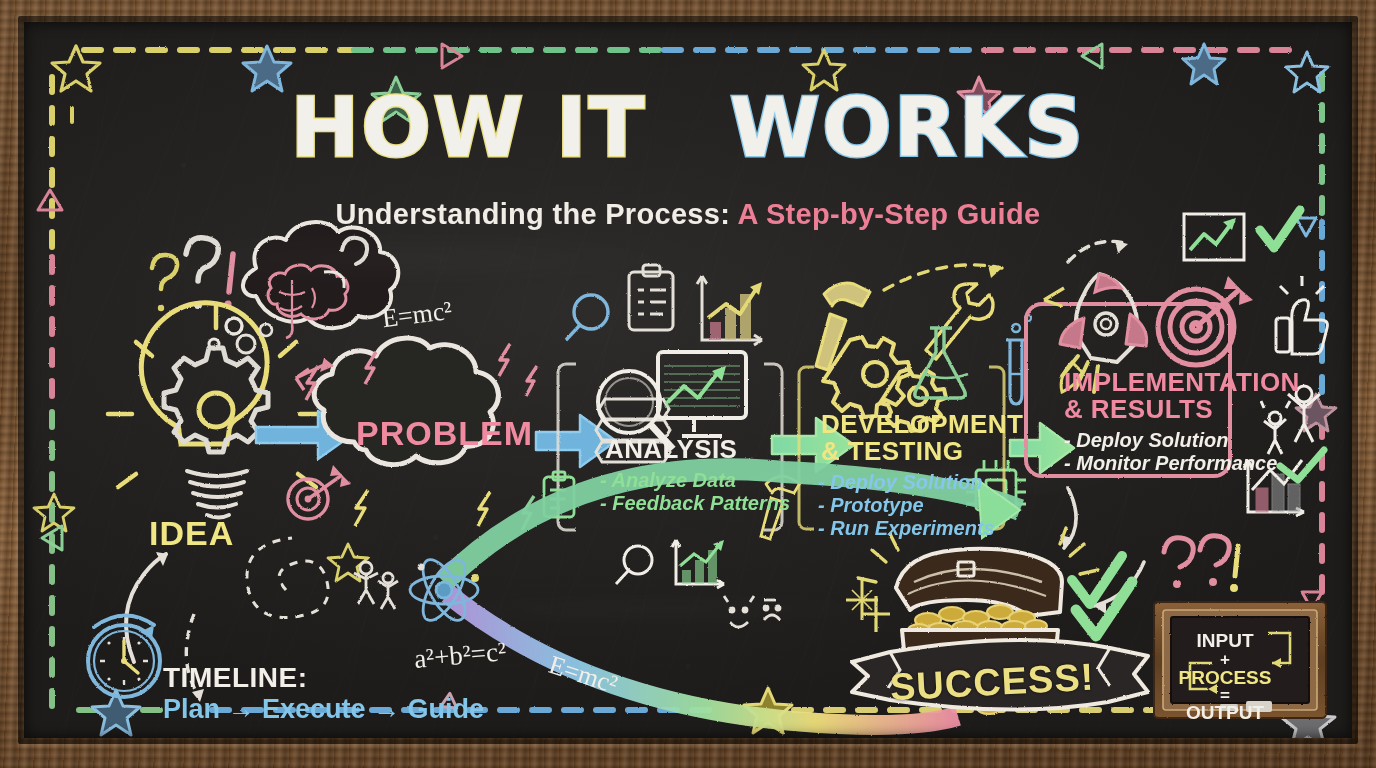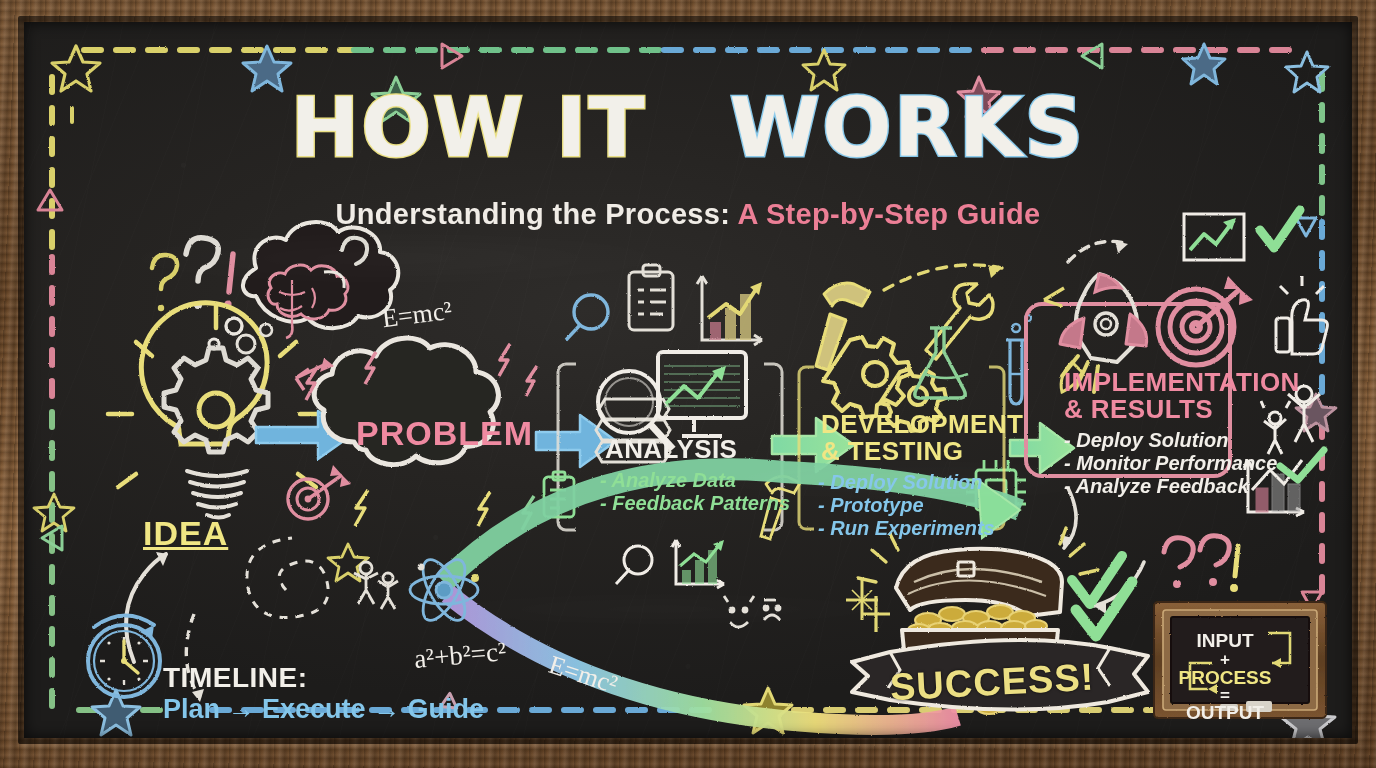--- a/index.html
+++ b/index.html
@@ -568,39 +568,38 @@
       <span class="ti-y">HOW IT</span>
       <span style="display:inline-block;width:22px"></span>
       <span class="ti-b">WORKS</span>
     </div>
 
     <div class="t" id="subtitle">
       <span>Understanding the Process:</span>
       <span class="accent">A Step-by-Step Guide</span>
     </div>
 
-    <div class="t lbl-big yl" style="left:119px;top:492px;font-size:34px;text-decoration:underline;">IDEA</div>
+    <div class="t lbl-big yl" style="left:125px;top:492px;font-size:34px;">IDEA</div>
 
     <div class="t lbl-big pk" style="left:332px;top:392px;font-size:34px;">PROBLEM</div>
 
     <div class="t hdr w" style="left:581px;top:414px;">ANALYSIS</div>
     <div class="t bul gr" style="left:576px;top:445px;">- Analyze Data</div>
     <div class="t bul gr" style="left:576px;top:468px;">- Feedback Patterns</div>
 
     <div class="t hdr yl" style="left:797px;top:389px;text-align:center;">DEVELOPMENT</div>
     <div class="t hdr yl" style="left:797px;top:416px;">&amp; TESTING</div>
     <div class="t bul bl" style="left:794px;top:447px;">- Deploy Solution</div>
     <div class="t bul bl" style="left:794px;top:470px;">- Prototype</div>
     <div class="t hdr pk" style="left:1040px;top:347px;">IMPLEMENTATION</div>
 
     <div class="t bul bl" style="left:794px;top:493px;">- Run Experiments</div>
     <div class="t hdr pk" style="left:1040px;top:374px;">&amp; RESULTS</div>
     <div class="t bul w" style="left:1040px;top:405px;">- Deploy Solution</div>
     <div class="t bul w" style="left:1040px;top:428px;">- Monitor Performance</div>
-    <div class="t bul w" style="left:1040px;top:451px;">- Analyze Feedback</div>
 
     <div class="t lbl-big" style="left:866px;top:639px;font-size:38px;color:#ecdf83;
                 transform:rotate(-3deg);text-shadow:0 0 3px rgba(0,0,0,.7);">SUCCESS!</div>
 
     <div class="t w" style="left:358px;top:278px;font-size:26px;transform:rotate(-7deg);font-family:'Liberation Serif',serif;">E=mc²</div>
     <div class="t w" style="left:390px;top:618px;font-size:27px;transform:rotate(-5deg);font-family:'Liberation Serif',serif;">a²+b²=c²</div>
     <div class="t w" style="left:524px;top:638px;font-size:26px;transform:rotate(18deg);font-family:'Liberation Serif',serif;">E=mc²</div>
 
     <div class="t w" style="left:139px;top:640px;font-size:28px;font-weight:bold;letter-spacing:.5px;">TIMELINE:</div>
     <div class="t bl" style="left:139px;top:672px;font-size:27px;font-weight:bold;">Plan → Execute → Guide</div>

